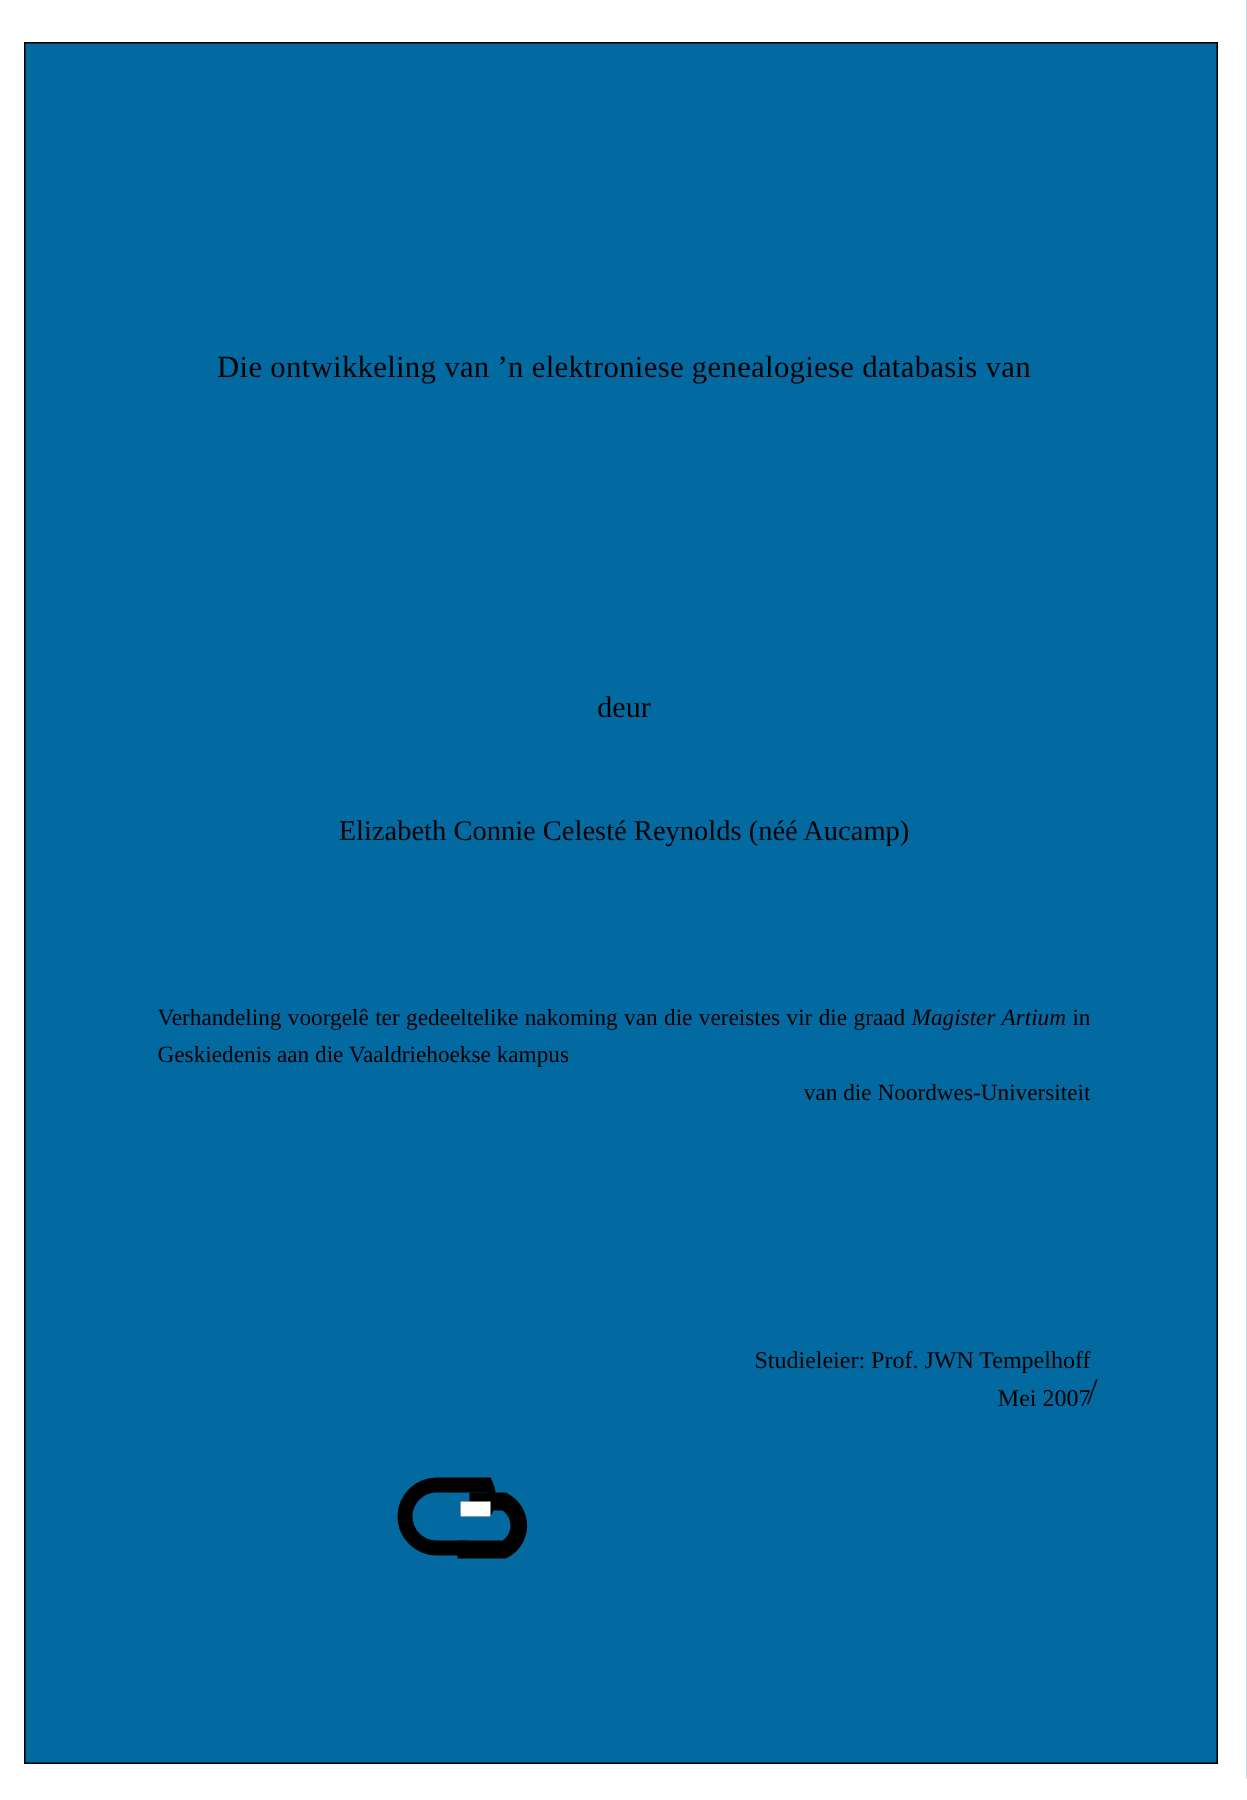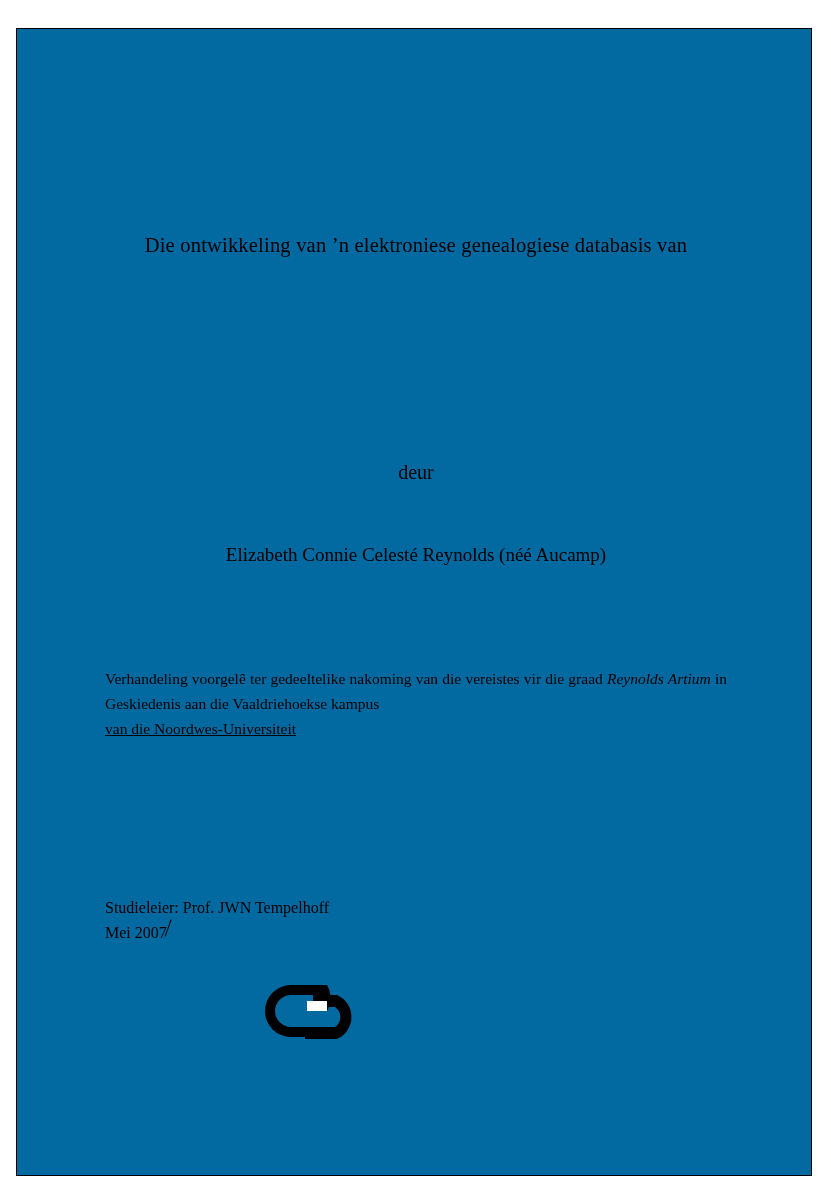--- a/index.html
+++ b/index.html
@@ -63,34 +63,33 @@
   .submission {
     position: absolute;
     top: 637px;
     left: 2px;
     width: 622px;
     font-size: 15.5px;
     line-height: 25px;
     text-align: justify;
   }
   .submission .last {
-    text-align: left;
-    text-decoration: underline;
+    text-align: right;
   }
   .submission i {
     font-style: italic;
   }
   .supervisor {
     position: absolute;
     top: 866px;
     left: 2px;
     width: 622px;
     font-size: 16px;
     line-height: 25px;
-    text-align: left;
+    text-align: right;
   }
   .date {
     position: relative;
     display: inline-block;
   }
   .date .stroke {
     position: absolute;
     right: -2px;
     top: -3px;
     width: 11px;
@@ -131,21 +130,21 @@
 
     <div class="title">
       <span>Die ontwikkeling van ’n elektroniese genealogiese databasis van</span>
     </div>
 
     <div class="deur">deur</div>
 
     <div class="author">Elizabeth Connie Celesté Reynolds (néé Aucamp)</div>
 
     <div class="submission">
-      <span>Verhandeling voorgelê ter gedeeltelike nakoming van die vereistes vir die graad </span><i>Reynolds Artium</i><span> in Geskiedenis aan die Vaaldriehoekse kampus</span>
+      <span>Verhandeling voorgelê ter gedeeltelike nakoming van die vereistes vir die graad </span><i>Magister Artium</i><span> in Geskiedenis aan die Vaaldriehoekse kampus</span>
       <div class="last">van die Noordwes-Universiteit</div>
     </div>
 
     <div class="supervisor">
       <div>Studieleier: Prof. JWN Tempelhoff</div>
       <div class="date"><span>Mei 2007</span><span class="stroke"></span></div>
     </div>
 
     <div class="logo">
       <div class="logo-mark">

